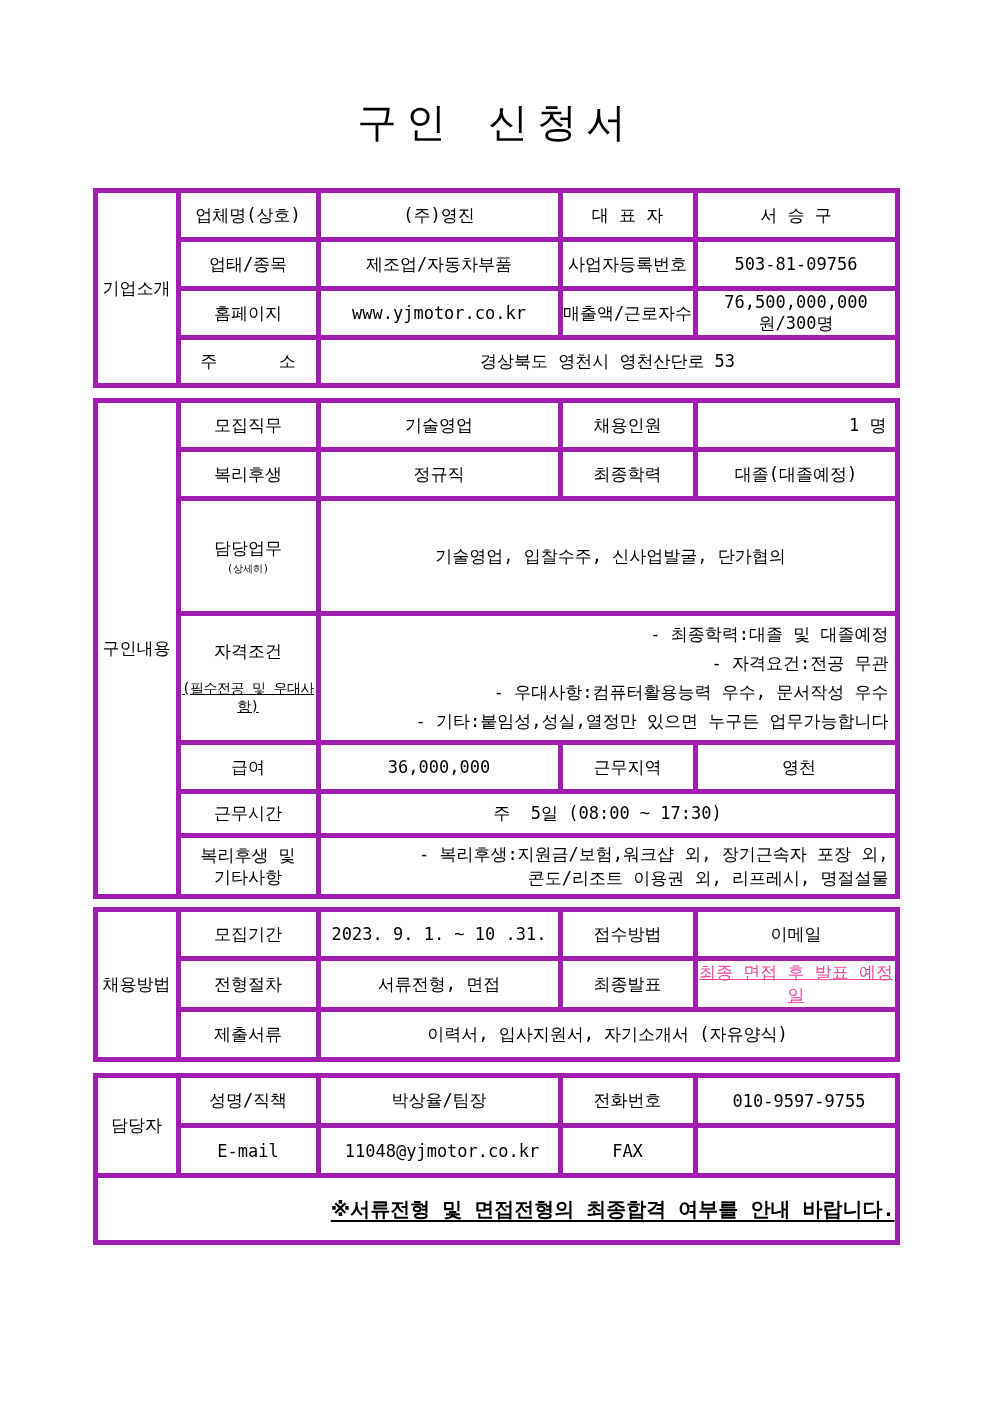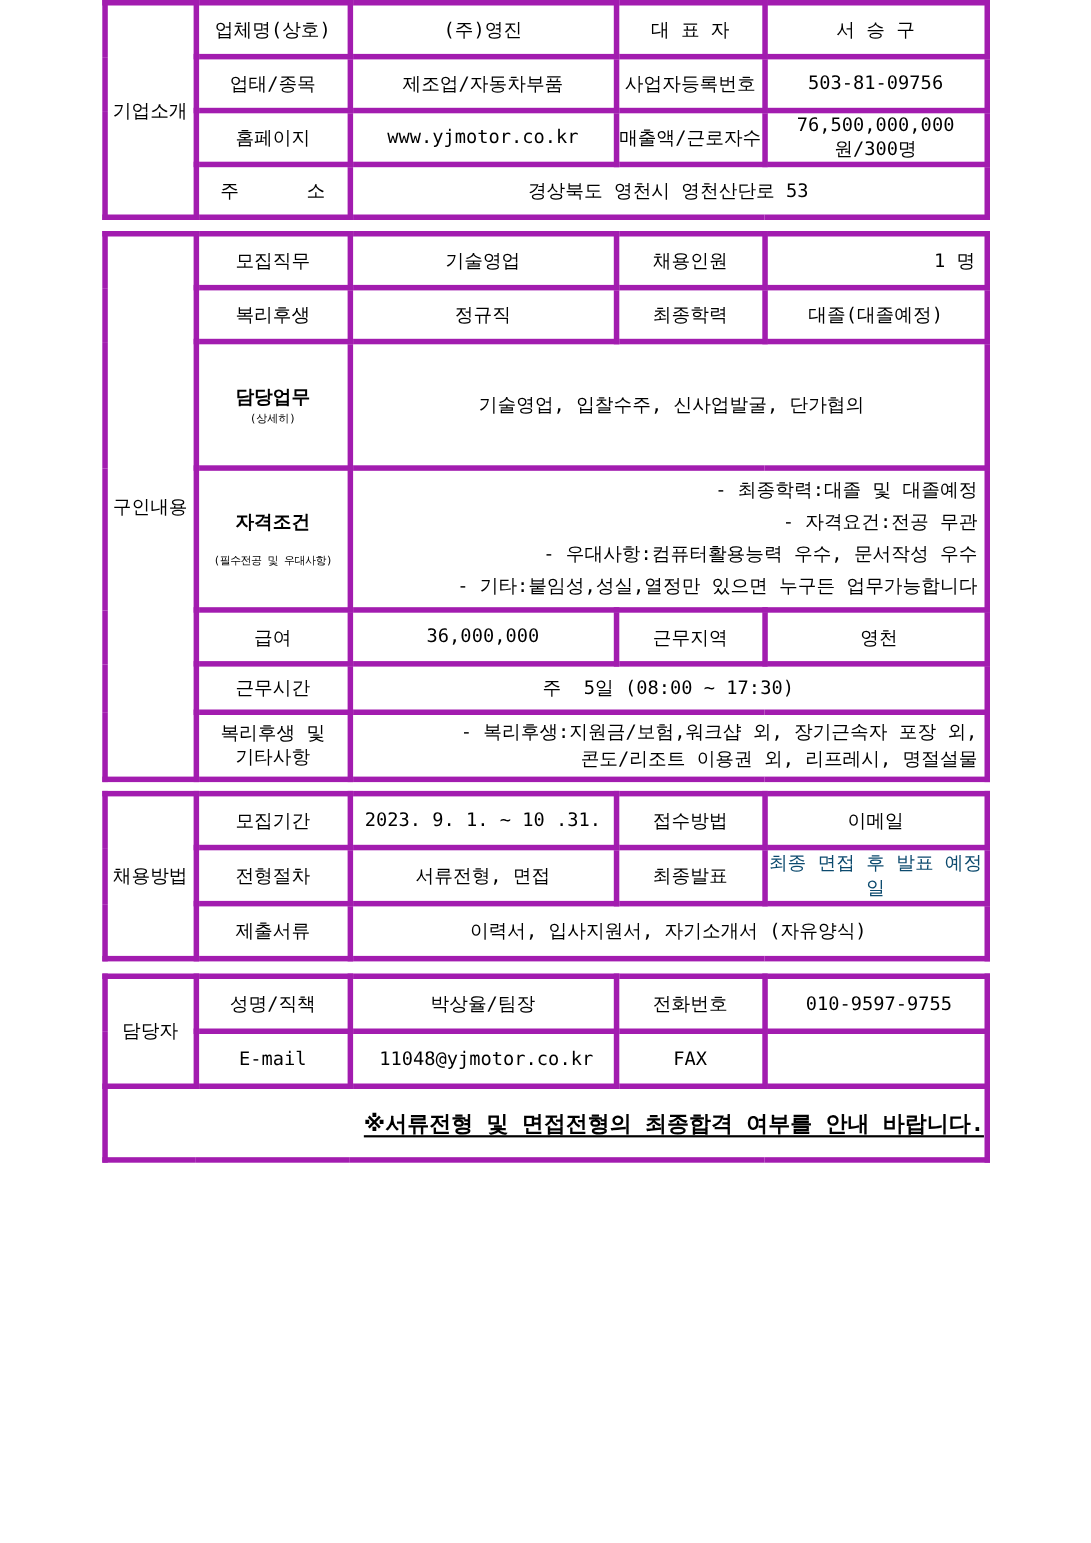--- a/index.html
+++ b/index.html
@@ -40,43 +40,44 @@
   .h118 { height: 118px; }
   .h44 { height: 44px; }
   .h50 { height: 50px; }
   .h67 { height: 67px; }
   .sec { text-align: center; }
   .lbl { text-align: center; }
   .val { text-align: center; }
   .val-left { text-align: center; padding-left: 6px; }
   .val-right { text-align: right; padding-right: 8px; }
   .pre { white-space: pre; }
-  .bold { font-weight: bold; }
+  .bold { font-weight: normal; }
   .sub { display: block; font-size: 10px; margin-top: 2px; }
-  .sub-small { display: block; font-size: 10px; margin-top: 17px; letter-spacing: -0.5px; }
+  .sub-small { display: block; font-size: 14px; margin-top: 17px; letter-spacing: -0.5px; text-decoration: underline; }
   .lines { padding: 4px 6px; text-align: left; }
   .lines .line { white-space: pre; line-height: 29px; text-align: right; }
   .lines-welfare .line { white-space: pre; line-height: 24px; }
-  .red { color: #0c4a6e; }
+  .red { color: #ec4899; text-decoration: underline; }
   .two-line { line-height: 22px; }
   .note-cell { padding-left: 12px; text-align: right; }
   .note-text {
     font-size: 20px;
     font-weight: bold;
     text-decoration: underline;
     text-underline-offset: 4px;
   }
   .mt8 { margin-top: 8px !important; }
   .mt11 { margin-top: 11px !important; }
 </style>
 </head>
 <body>
 
 <div class="page">
 
+  <h1 class="title">구인 신청서</h1>
 
   <table class="t">
     <colgroup>
         <col class="cA">
         <col class="cB">
         <col class="cC">
         <col class="cD">
         <col class="cE">
       </colgroup>
     <tbody>

